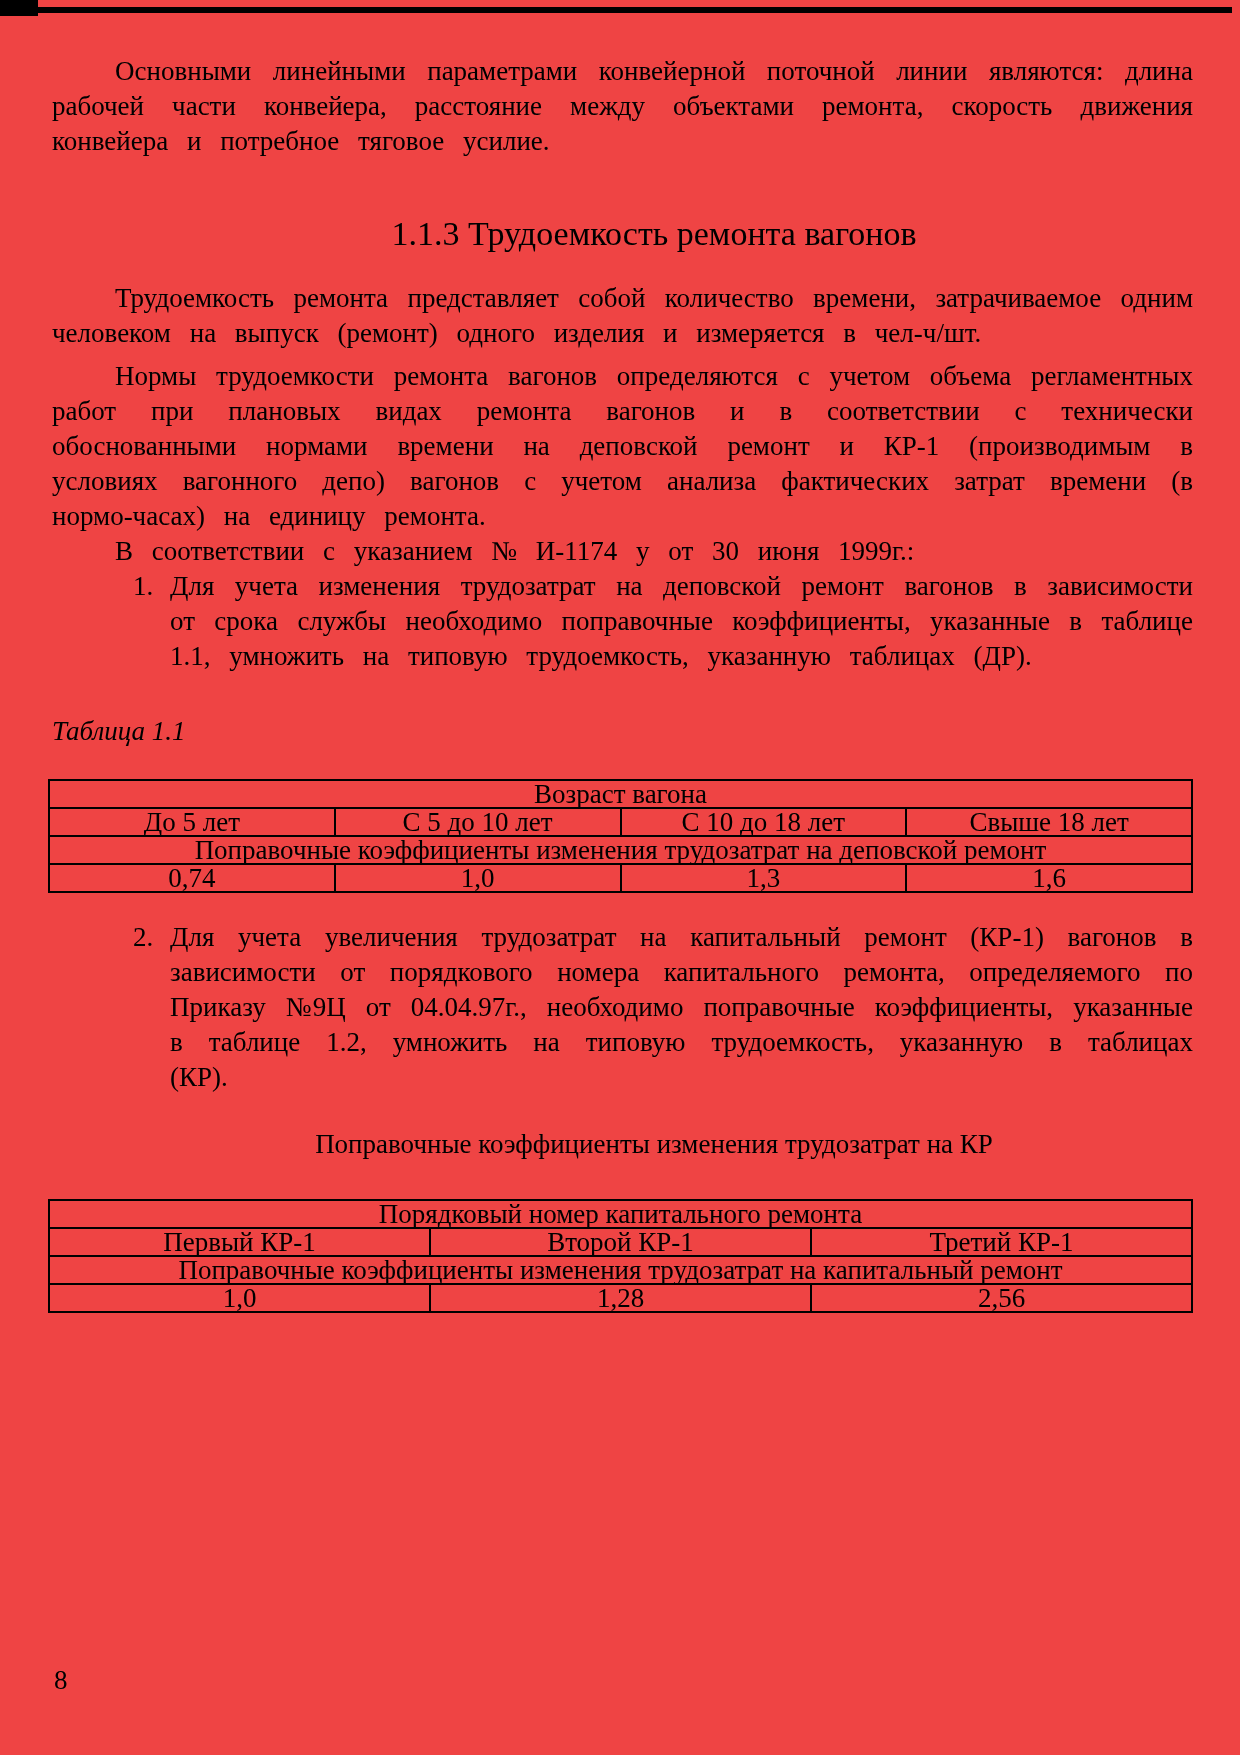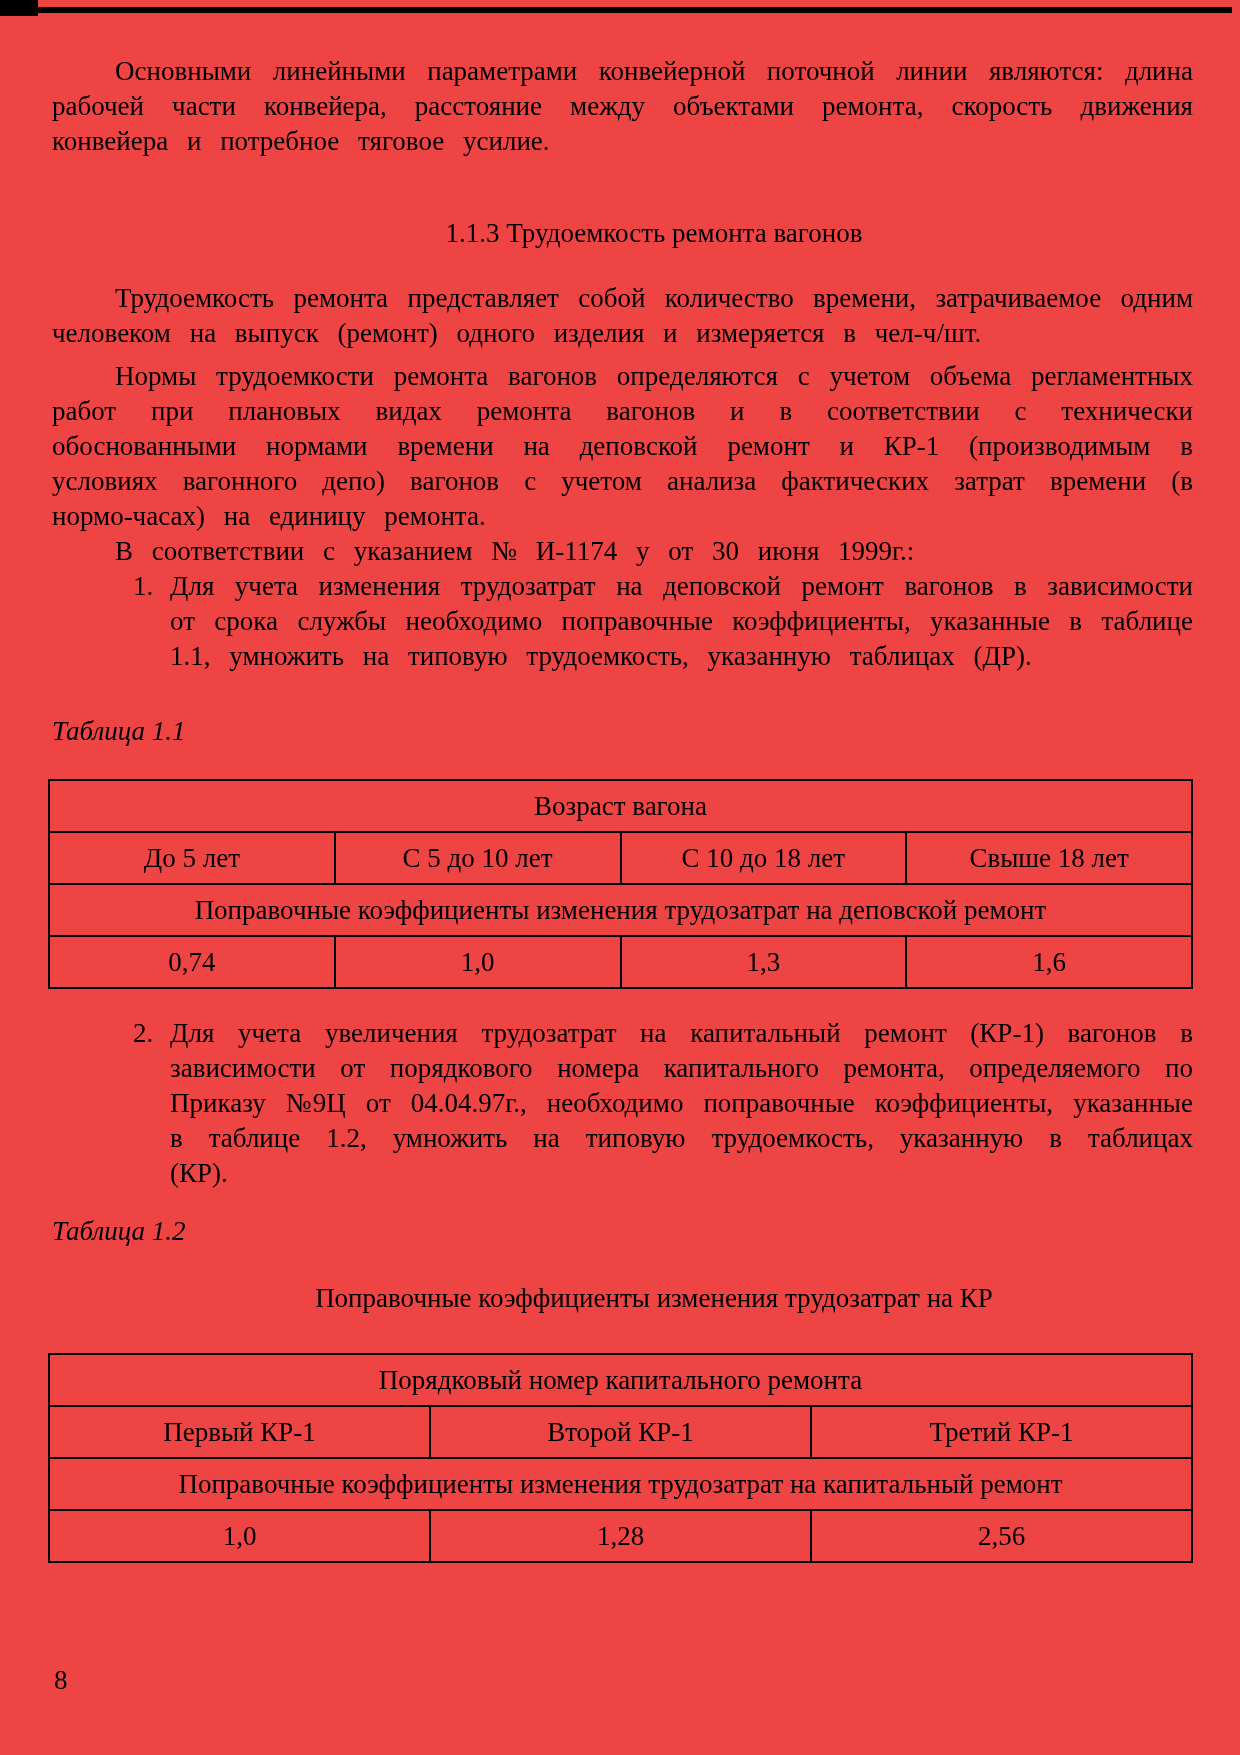--- a/index.html
+++ b/index.html
@@ -26,21 +26,21 @@
     padding-top:54px;
     font-size:27px; line-height:35px;
     text-align:justify;
     word-spacing:12px;
   }
   .para { text-indent:63px; }
   .p1 { min-height:105px; }
   .p2 { min-height:70px; }
   .heading {
     margin-top:57px; min-height:35px;
-    font-size:27px; font-weight:normal;
+    font-size:34px; font-weight:normal;
     text-align:center; text-indent:63px;
     word-spacing:normal;
   }
   .p3 { margin-top:30px; min-height:70px; }
   .p4 { margin-top:8px;  min-height:175px; }
   .p5 { min-height:35px; }
   .list-item { position:relative; padding-left:118px; min-height:105px; }
   .list-item .num { position:absolute; left:81px; top:0; word-spacing:normal; }
   .item2 { margin-top:27px; min-height:175px; }
   .table-caption {
@@ -62,21 +62,21 @@
     table-layout:fixed;
     word-spacing:normal;
   }
   .tbl1 { margin-top:30px; }
   .tbl2 { margin-top:37px; }
   .doc-table td {
     border:2px solid #000;
     height:28px; line-height:26px;
     font-size:27px;
     text-align:center; vertical-align:middle;
-    padding:12px 4px;
+    padding:0 4px;
     overflow:hidden; white-space:nowrap;
   }
   .page-number {
     position:absolute; left:54px; top:1663px;
     font-size:27px; line-height:35px;
   }
 </style>
 </head>
 <body>
 
@@ -122,21 +122,20 @@
         <td>1,6</td>
       </tr>
     </tbody>
       </table>
 
     <div class="list-item item2">
       <span class="num">2.</span>
       <span>Для учета увеличения трудозатрат на капитальный ремонт (КР-1) вагонов в зависимости от порядкового номера капитального ремонта, определяемого по Приказу №9Ц от 04.04.97г., необходимо поправочные коэффициенты, указанные в таблице 1.2, умножить на типовую трудоемкость, указанную в таблицах (КР).</span>
     </div>
 
-    <p class="table-caption cap2">Таблица 1.2</p>
     <p class="table-title title2">Поправочные коэффициенты изменения трудозатрат на КР</p>
 
     <table class="doc-table tbl2">
       <tbody>
           <tr>
         <td colspan="3">Порядковый номер капитального ремонта</td>
       </tr>
       <tr>
         <td>Первый КР-1</td>
         <td>Второй КР-1</td>

